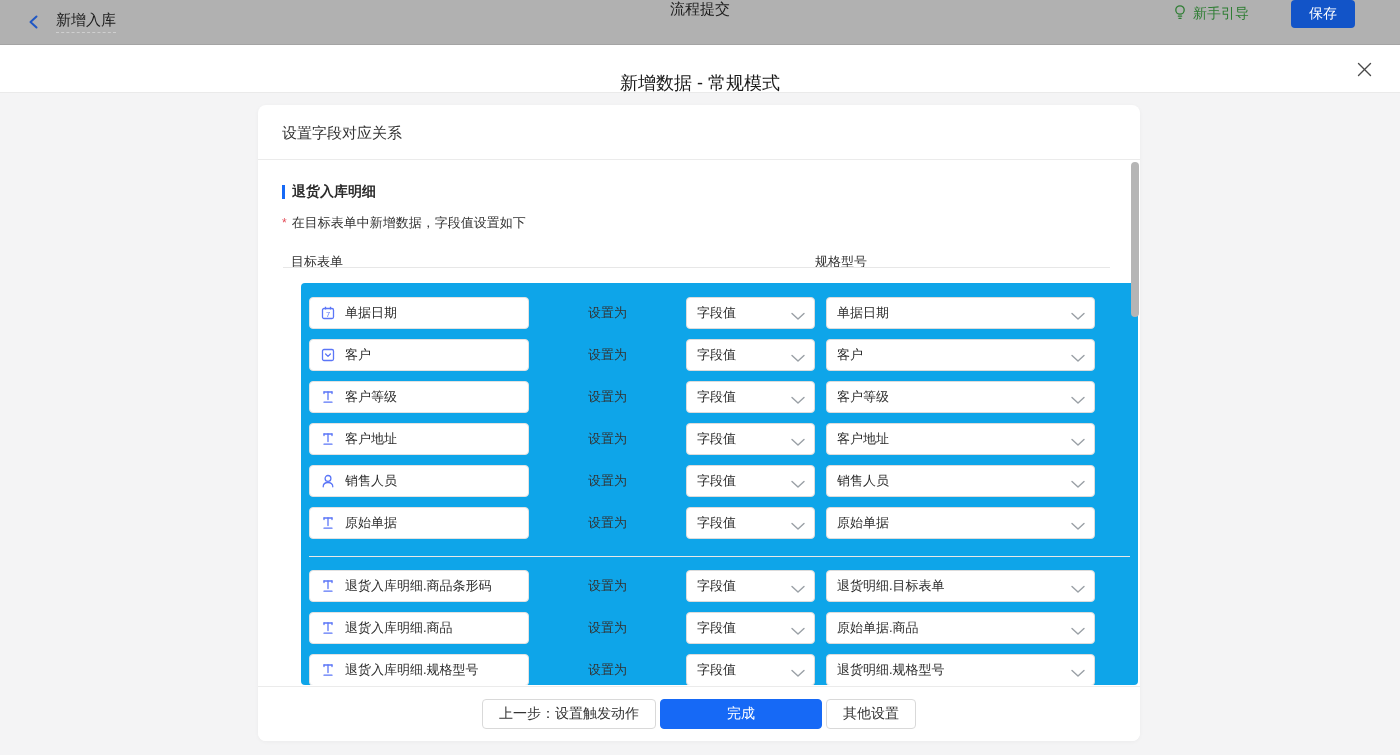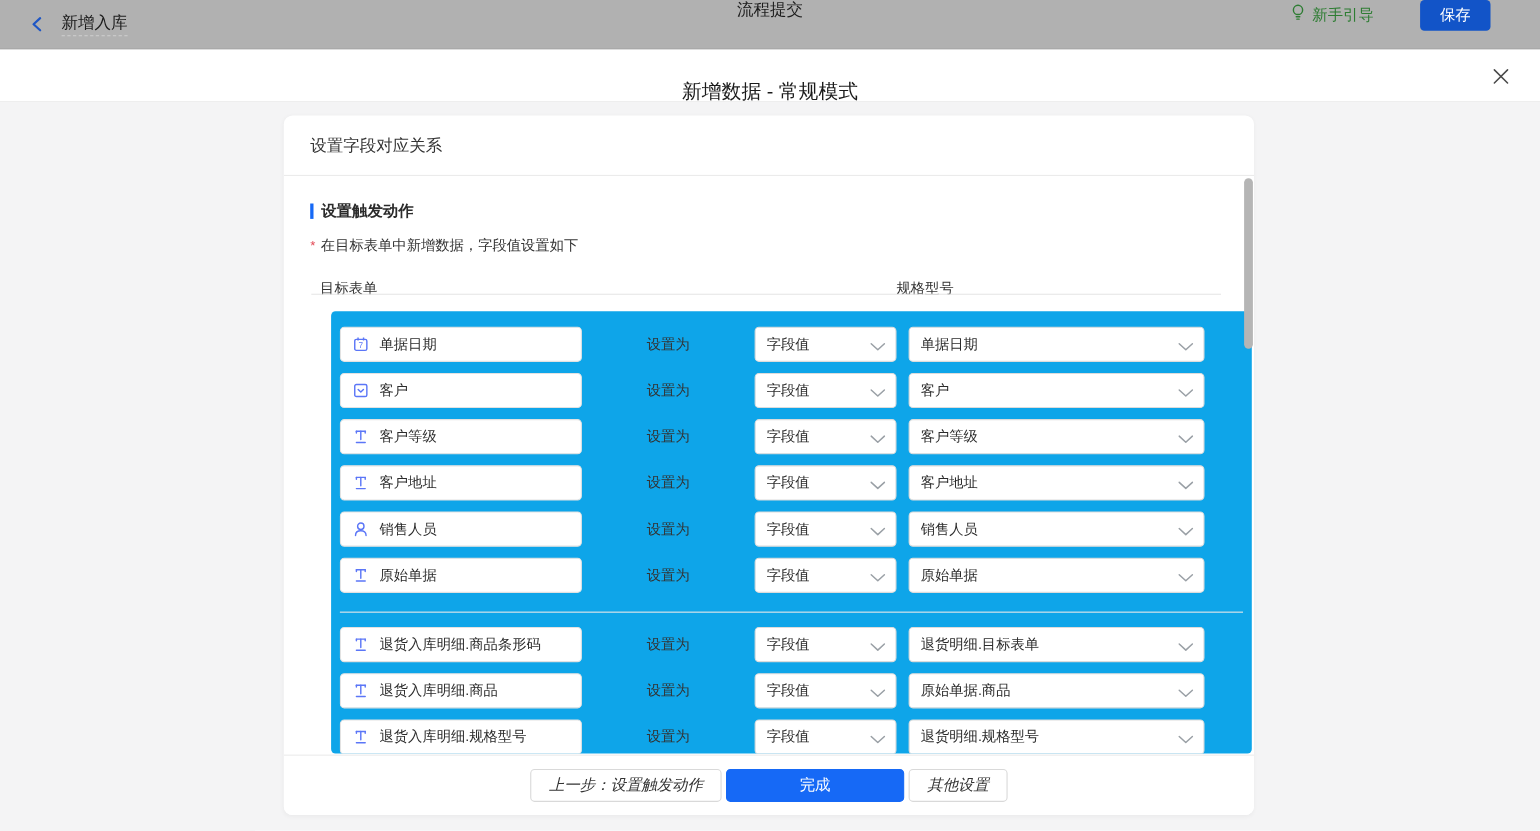--- a/index.html
+++ b/index.html
@@ -114,21 +114,21 @@
   .card-footer {
     position: absolute; left: 0; top: 581px; width: 882px; height: 55px;
     background: #fff; border-top: 1px solid #ebebeb;
     display: flex; align-items: center; justify-content: center;
   }
   .btn {
     height: 30px; border-radius: 4px; font-size: 14px; cursor: pointer;
     display: flex; align-items: center; justify-content: center;
     font-family: inherit;
   }
-  .btn-secondary { background: #fff; border: 1px solid #d9d9d9; color: #333; padding: 0 16px; font-style: italic; }
+  .btn-secondary { background: #fff; border: 1px solid #d9d9d9; color: #333; padding: 0 16px; }
   .btn-primary { background: #1669f6; border: 1px solid #1669f6; color: #fff; width: 162px; margin: 0 4px; }
 
   
   .scroll-thumb {
     position: absolute; right: 1px; top: 57px; width: 8px; height: 155px;
     background: #b5b5b5; border-radius: 4px; cursor: grab;
   }
 </style>
 </head>
 <body>
@@ -196,21 +196,21 @@
       </svg>
   </div>
 </div>
 
 <div class="modal-body">
   <div class="card">
     <div class="card-header">设置字段对应关系</div>
 
     <div class="section-title">
       <span class="blue-bar"></span>
-      <span class="section-title-text">设置触发动作</span>
+      <span class="section-title-text">退货入库明细</span>
     </div>
 
     <div class="instruction">
       <span class="asterisk">*</span><span>在目标表单中新增数据，字段值设置如下</span>
     </div>
 
     <div class="col-headers">
       <span class="col-target">目标表单</span>
       <span class="col-output">规格型号</span>
     </div>

